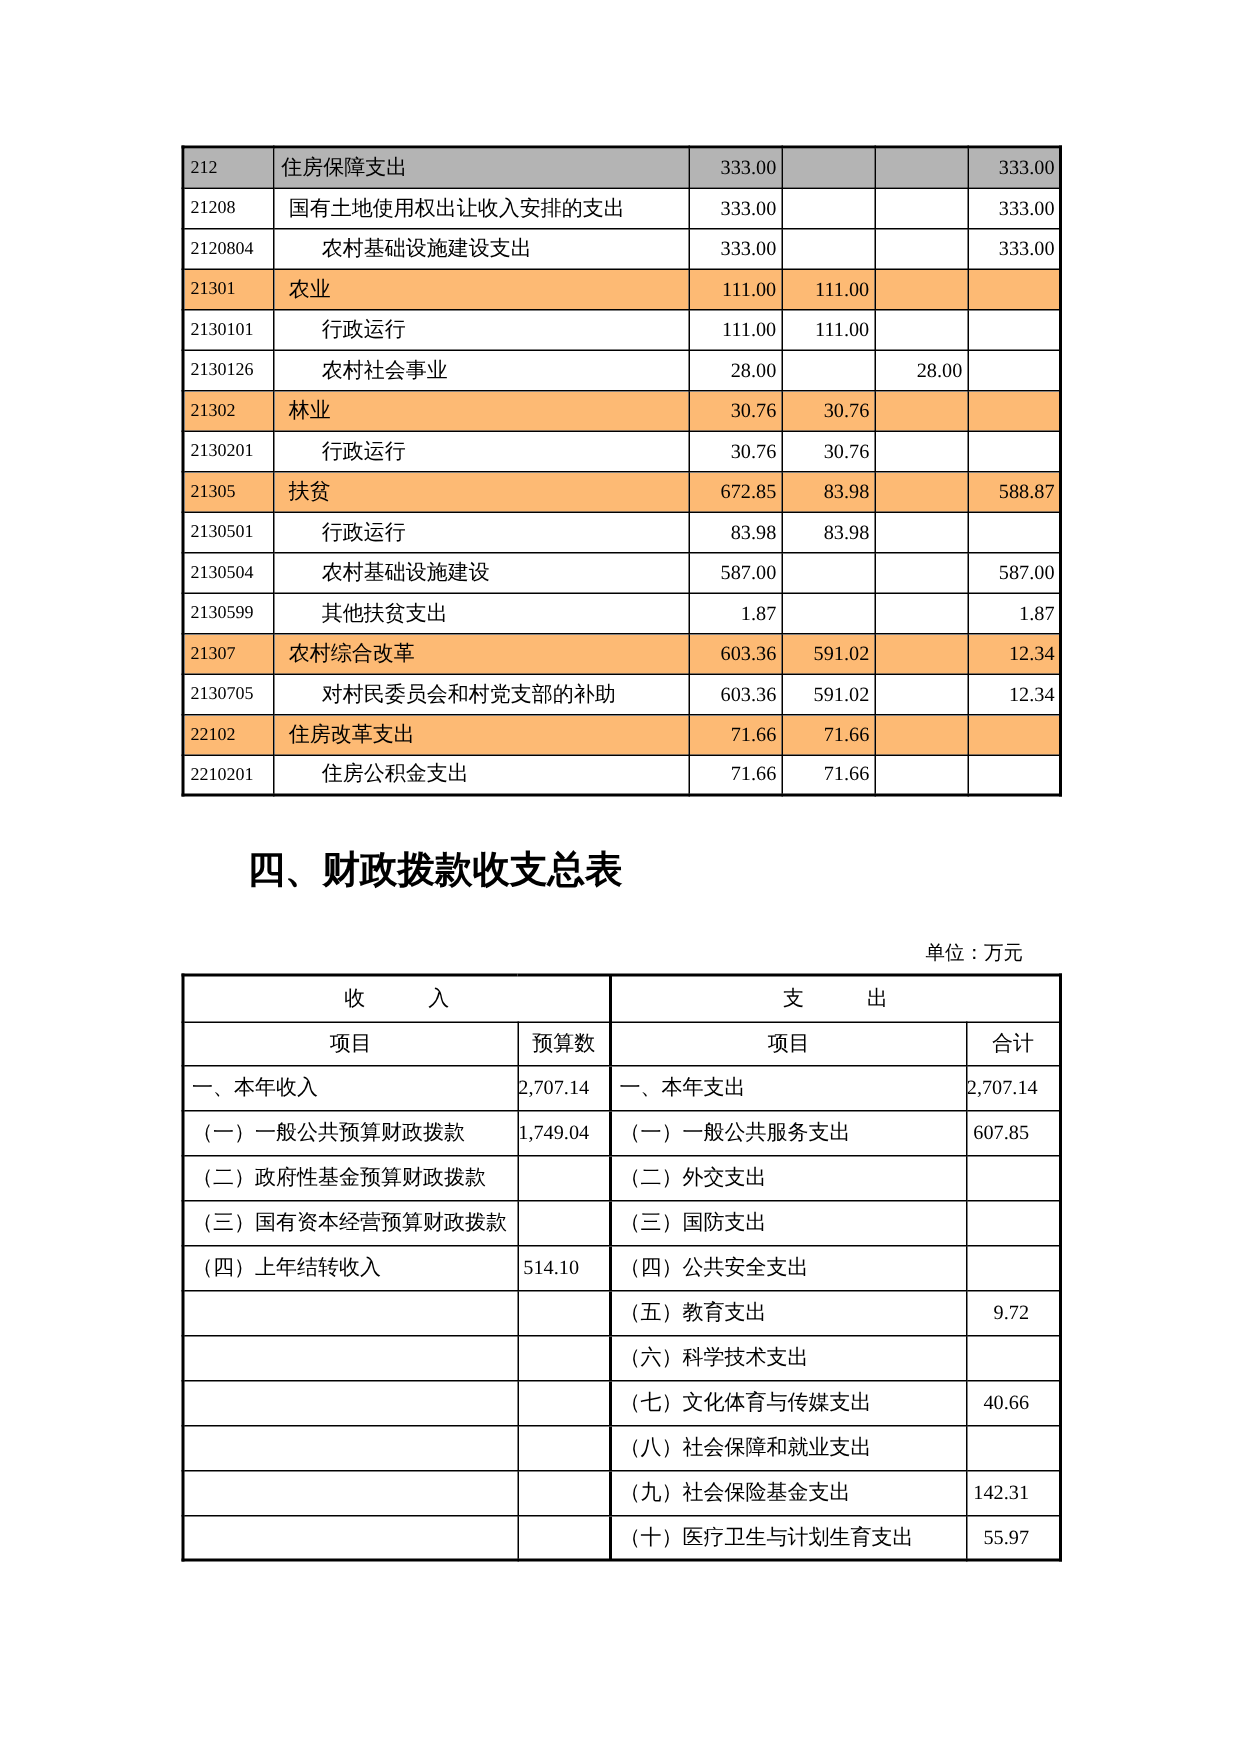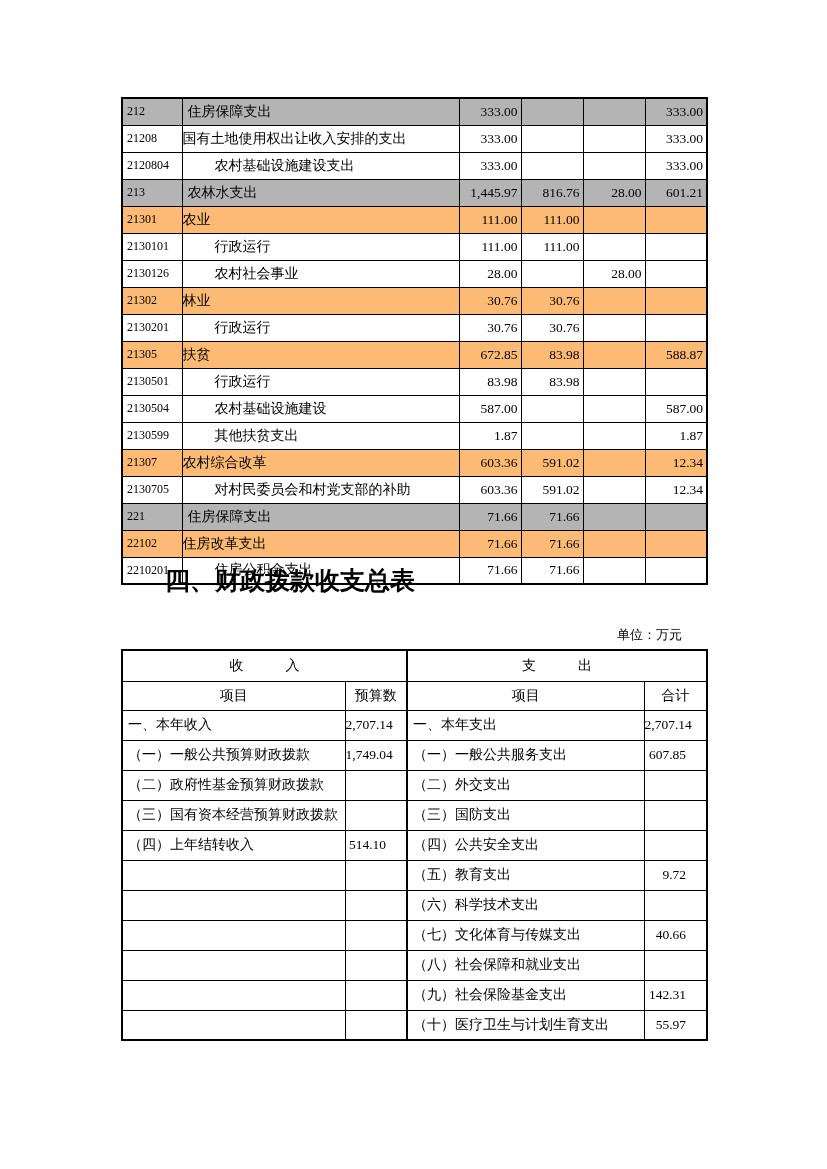--- a/index.html
+++ b/index.html
@@ -25,21 +25,21 @@
   #detail-table td {
     border: 1px solid #000;
     font-size: 14px;
     white-space: nowrap;
     overflow: hidden;
     vertical-align: middle;
     padding: 0;
   }
   #detail-table td.code { padding-left: 4px; font-size: 12px; }
   #detail-table td.name.l1 { padding-left: 5px; }
-  #detail-table td.name.l2 { padding-left: 0; }
+  #detail-table td.name.l2 { padding-left: 10px; }
   #detail-table td.name.l3 { padding-left: 32px; }
   #detail-table td.num { text-align: right; padding-right: 3px; font-size: 13.5px; }
   tr.dark td  { background: #b4b4b4; }
   tr.light td { background: #fdba74; }
 
   
   #section-title {
     position: absolute; left: 165px; top: 568px;
     font-family: "Liberation Sans", "DejaVu Sans", sans-serif;
     font-weight: bold;
@@ -110,28 +110,20 @@
         <td class="num">333.00</td>
       </tr>
       <tr>
         <td class="code">2120804</td>
         <td class="name l3">农村基础设施建设支出</td>
         <td class="num">333.00</td>
         <td class="num"></td>
         <td class="num"></td>
         <td class="num">333.00</td>
       </tr>
-      <tr class="dark">
-        <td class="code">213</td>
-        <td class="name l1">农林水支出</td>
-        <td class="num">1,445.97</td>
-        <td class="num">816.76</td>
-        <td class="num">28.00</td>
-        <td class="num">601.21</td>
-      </tr>
       <tr class="light">
         <td class="code">21301</td>
         <td class="name l2">农业</td>
         <td class="num">111.00</td>
         <td class="num">111.00</td>
         <td class="num"></td>
         <td class="num"></td>
       </tr>
       <tr>
         <td class="code">2130101</td>
@@ -205,28 +197,20 @@
         <td class="num"></td>
         <td class="num">12.34</td>
       </tr>
       <tr>
         <td class="code">2130705</td>
         <td class="name l3">对村民委员会和村党支部的补助</td>
         <td class="num">603.36</td>
         <td class="num">591.02</td>
         <td class="num"></td>
         <td class="num">12.34</td>
-      </tr>
-      <tr class="dark">
-        <td class="code">221</td>
-        <td class="name l1">住房保障支出</td>
-        <td class="num">71.66</td>
-        <td class="num">71.66</td>
-        <td class="num"></td>
-        <td class="num"></td>
       </tr>
       <tr class="light">
         <td class="code">22102</td>
         <td class="name l2">住房改革支出</td>
         <td class="num">71.66</td>
         <td class="num">71.66</td>
         <td class="num"></td>
         <td class="num"></td>
       </tr>
       <tr>

